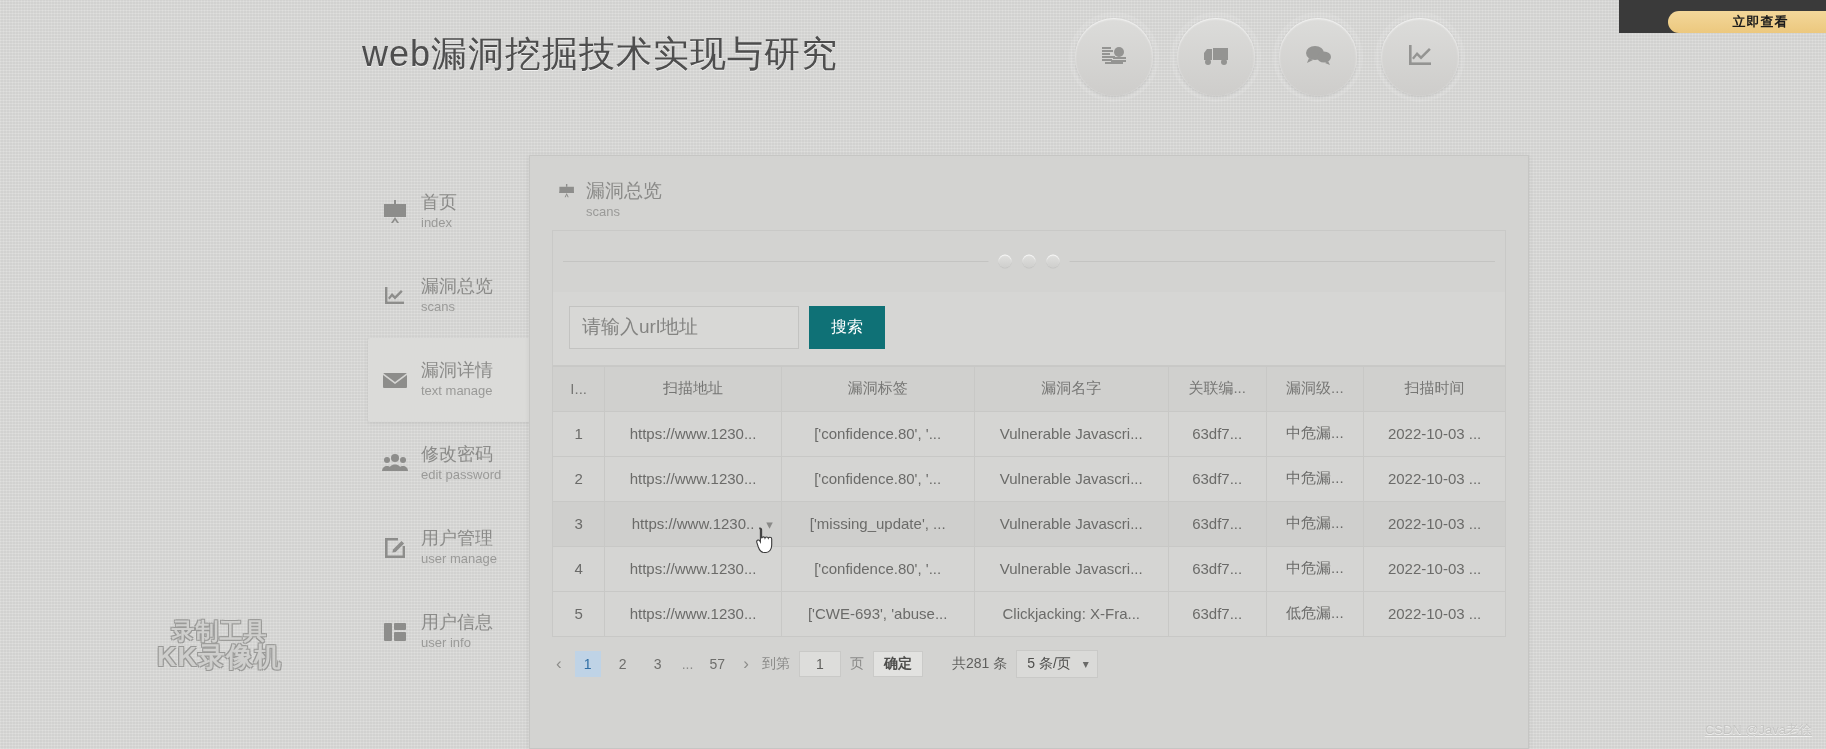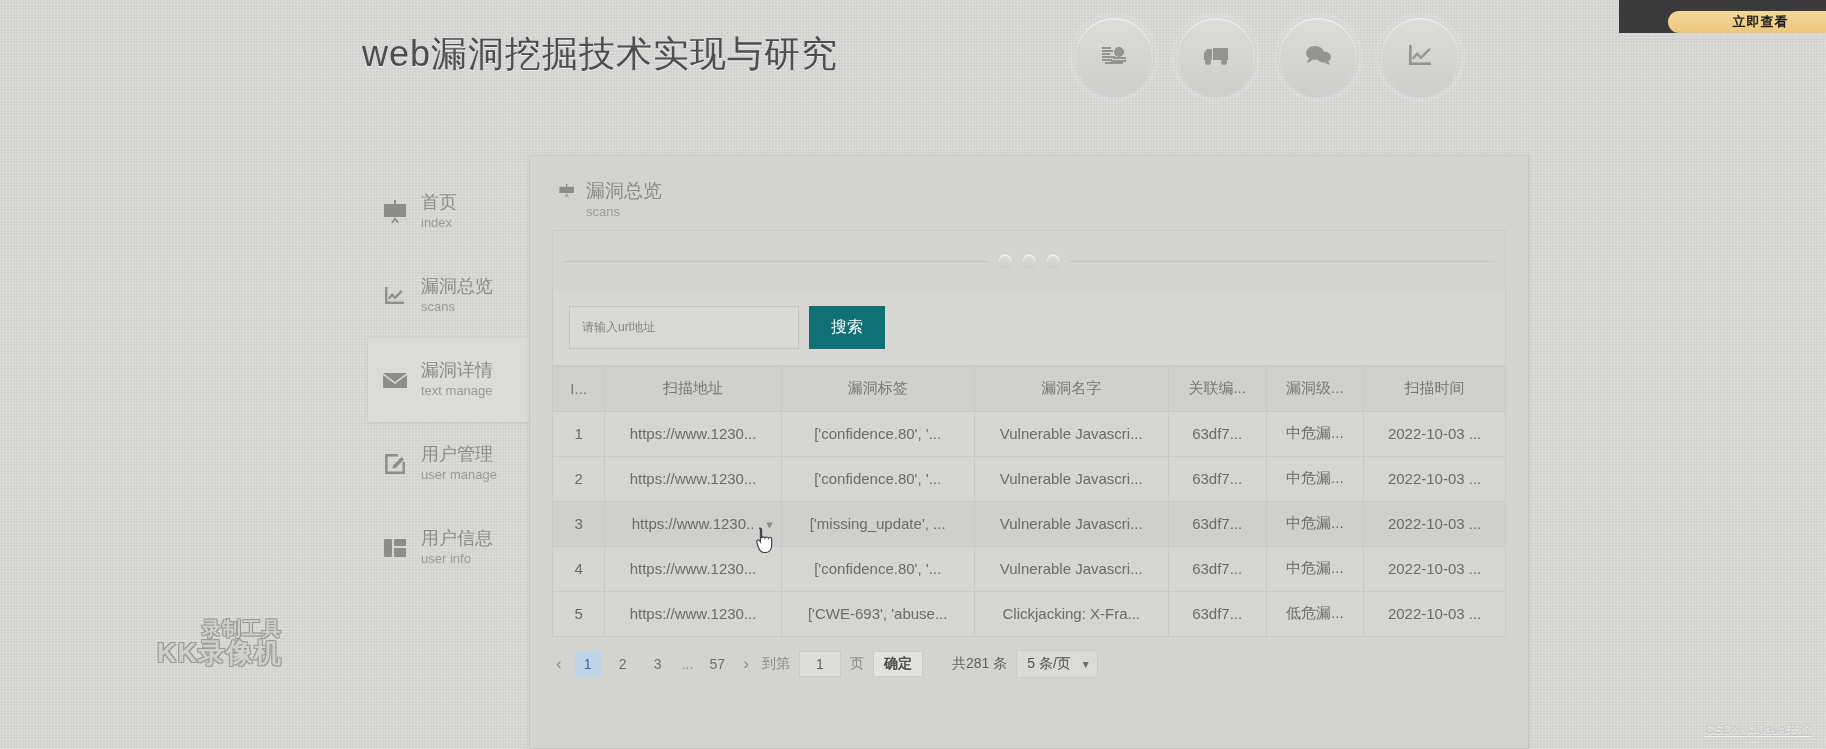--- a/index.html
+++ b/index.html
@@ -128,21 +128,21 @@
     border: 1px solid #c9c9c7;
     border-top: none;
     padding: 14px 16px 16px 16px;
     display: flex; gap: 10px; align-items: center;
   }
   .search-input {
     width: 230px; height: 43px;
     background: #d8d8d6;
     border: 1px solid #c3c3c1;
     padding: 0 12px;
-    font-size: 12px; color: #555;
+    font-size: 19px; color: #555;
     font-family: "Liberation Sans", sans-serif;
     outline: none;
   }
   .search-input::placeholder { color: #848482; }
   .search-btn {
     height: 43px; padding: 0 22px;
     background: #0f7176;
     color: #ffffff;
     border: none;
     font-size: 16px;
@@ -223,21 +223,21 @@
   }
 
   
   .wm-kk {
     position: absolute; left: 157px; top: 619px;
     text-align: center; line-height: 1.05;
     color: #cfcfcd;
     text-shadow: -1px -1px 0 #9a9a98, 1px -1px 0 #9a9a98, -1px 1px 0 #9a9a98, 1px 1px 0 #9a9a98;
     font-weight: bold;
   }
-  .wm-kk .l1 { font-size: 19px; letter-spacing: 1px; text-align: right; }
+  .wm-kk .l1 { font-size: 23px; letter-spacing: 1px; }
   .wm-kk .l2 { font-size: 27px; letter-spacing: 1px; }
   .wm-csdn {
     position: absolute; right: 14px; bottom: 10px;
     font-size: 13px; color: #c6c6c4;
     text-shadow: 0 1px 0 rgba(255,255,255,0.55);
     text-decoration: underline;
   }
 </style>
 </head>
 <body>
@@ -334,20 +334,36 @@
             <rect x="2" y="7" width="24" height="15" rx="1"></rect>
             <path d="M2 7l12 9 12-9v2l-12 9L2 9z" fill="#d6d6d4"></path>
           </svg>
       </span>
       <span class="side-txt">
         <span class="side-cn">漏洞详情</span><br>
         <span class="side-en">text manage</span>
       </span>
     </div>
 
+    <div class="side-item">
+      <span class="side-ico">
+        <svg width="28" height="28" viewBox="0 0 28 28">
+            <circle cx="6" cy="10" r="3"></circle>
+            <path d="M1 21c0-3 2.4-5 5-5s5 2 5 5z"></path>
+            <circle cx="22" cy="10" r="3"></circle>
+            <path d="M17 21c0-3 2.4-5 5-5s5 2 5 5z"></path>
+            <circle cx="14" cy="8" r="4"></circle>
+            <path d="M7.5 21c0-3.8 2.9-6.5 6.5-6.5s6.5 2.7 6.5 6.5z"></path>
+          </svg>
+      </span>
+      <span class="side-txt">
+        <span class="side-cn">修改密码</span><br>
+        <span class="side-en">edit password</span>
+      </span>
+    </div>
 
     <div class="side-item">
       <span class="side-ico">
         <svg width="26" height="26" viewBox="0 0 26 26">
             <path d="M3 3h13v2.6H5.6v15H20.6V11H23v12H3z"></path>
             <path d="M11 14.5l8.5-8.5 2.6 2.6L13.6 17l-3.2.6z"></path>
           </svg>
       </span>
       <span class="side-txt">
         <span class="side-cn">用户管理</span><br>

